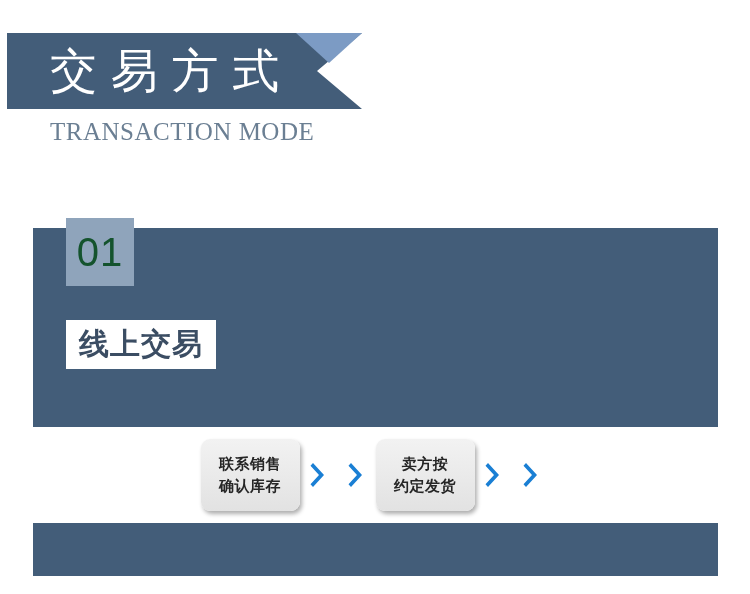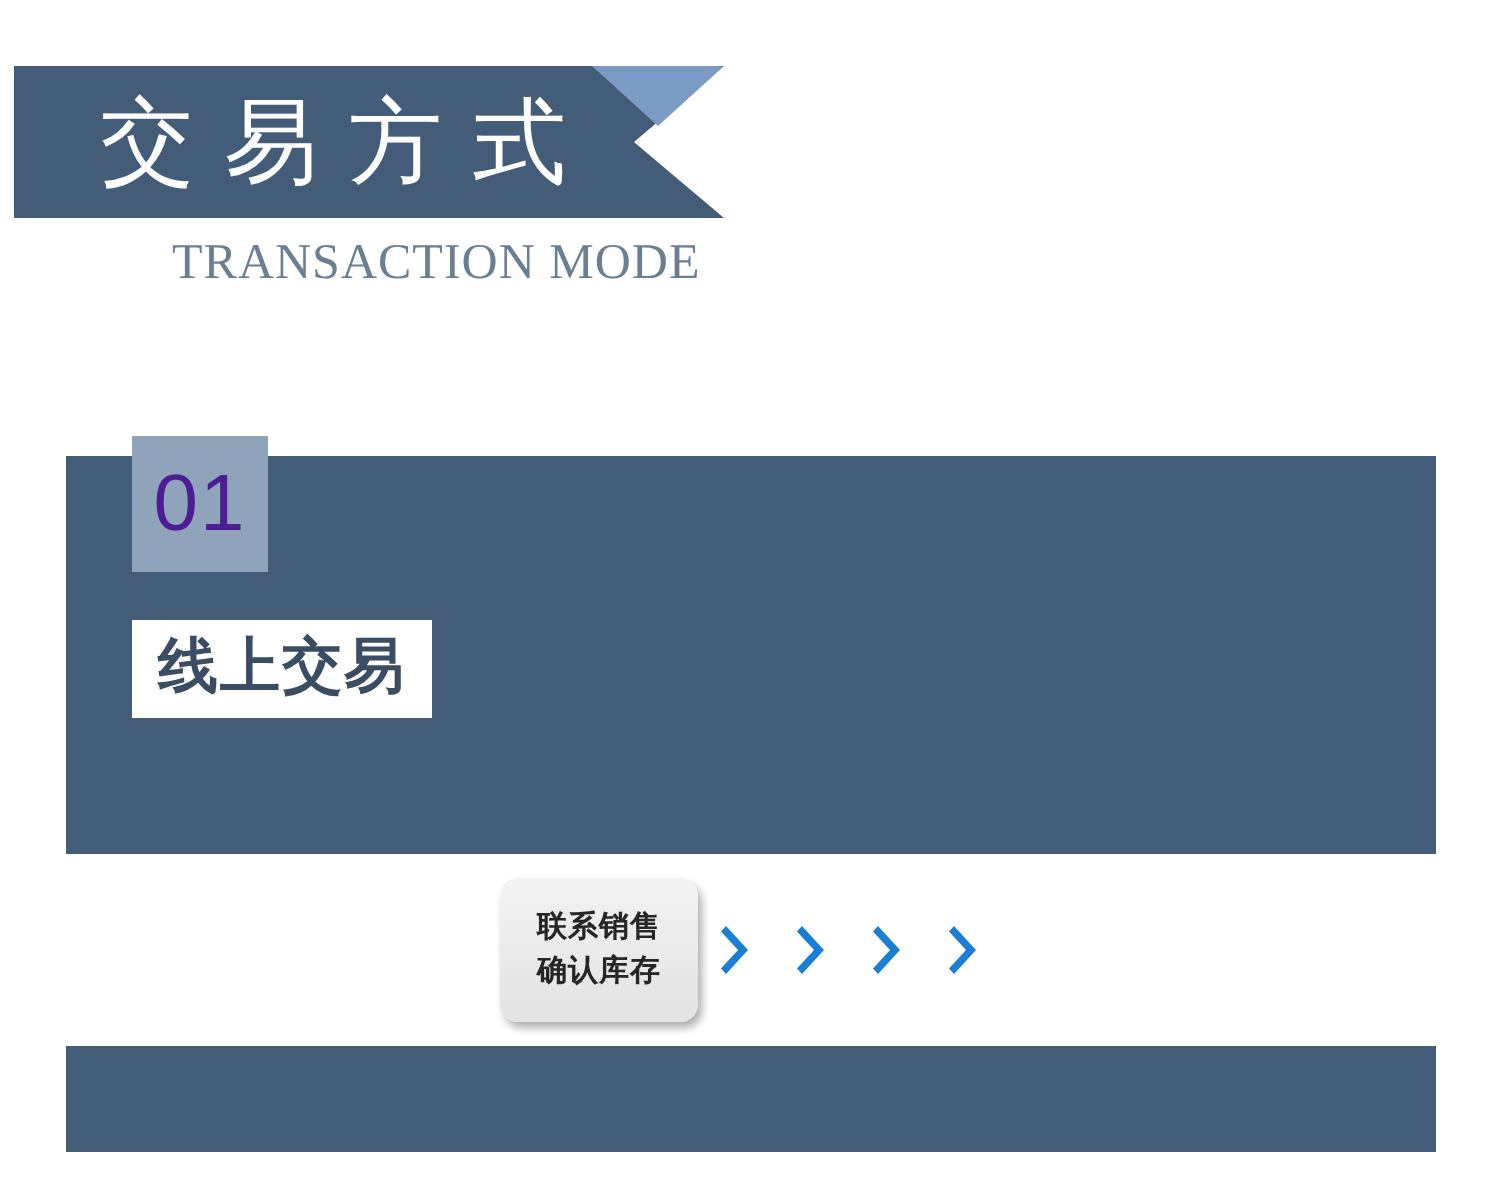--- a/index.html
+++ b/index.html
@@ -33,36 +33,35 @@
   }
   #header-title-cn {
     position: absolute;
     left: 50px;
     top: 33px;
     height: 76px;
     line-height: 76px;
     font-size: 47px;
     letter-spacing: 1px;
     color: #ffffff;
-    font-family: Liberation Sans, sans-serif;
+    font-family: Liberation Serif, serif;
     font-weight: 400;
     white-space: nowrap;
     z-index: 4;
   }
   #header-subtitle {
     position: absolute;
     left: 50px;
     top: 118px;
     font-size: 25px;
     letter-spacing: 0.5px;
     color: #6b7f93;
     font-family: "Liberation Serif", "DejaVu Serif", serif;
     font-weight: 400;
     white-space: nowrap;
-    margin-left: 36px;
   }
 
   
   #section-panel {
     position: absolute;
     left: 33px;
     top: 228px;
     width: 685px;
     height: 348px;
     background: #435d79;
@@ -76,31 +75,31 @@
     height: 68px;
     background: #8fa4bb;
     z-index: 3;
   }
   #step-number-badge .num {
     display: block;
     width: 100%;
     text-align: center;
     line-height: 68px;
     font-size: 40px;
-    color: #4c1d95;
+    color: #14532d;
     font-family: "Liberation Sans", "DejaVu Sans", sans-serif;
     font-weight: 300;
     letter-spacing: 1px;
     border-radius: 16px;
   }
 
   #section-title-box {
     position: absolute;
     left: 66px;
-    top: 310px;
+    top: 320px;
     background: #ffffff;
     padding: 8px 13px 9px 13px;
     z-index: 3;
   }
   #section-title-box .title-cn {
     font-size: 30px;
     font-weight: bold;
     color: #3b4d63;
     letter-spacing: 1px;
     line-height: 1.05;
@@ -191,20 +190,24 @@
       <div class="flow-arrow">
         <svg width="17" height="26" viewBox="0 0 17 26">
           <path d="M3 1 L14 13 L3 25 L0.5 22.3 L9 13 L0.5 3.7 Z" fill="#1a7fd4"></path>
         </svg>
       </div>
       <div class="flow-arrow">
         <svg width="17" height="26" viewBox="0 0 17 26">
           <path d="M3 1 L14 13 L3 25 L0.5 22.3 L9 13 L0.5 3.7 Z" fill="#1a7fd4"></path>
         </svg>
       </div>
+      <div class="flow-step">
+        <div class="line">卖方按</div>
+        <div class="line">约定发货</div>
+      </div>
       <div class="flow-arrow">
         <svg width="17" height="26" viewBox="0 0 17 26">
           <path d="M3 1 L14 13 L3 25 L0.5 22.3 L9 13 L0.5 3.7 Z" fill="#1a7fd4"></path>
         </svg>
       </div>
       <div class="flow-arrow">
         <svg width="17" height="26" viewBox="0 0 17 26">
           <path d="M3 1 L14 13 L3 25 L0.5 22.3 L9 13 L0.5 3.7 Z" fill="#1a7fd4"></path>
         </svg>
       </div>

